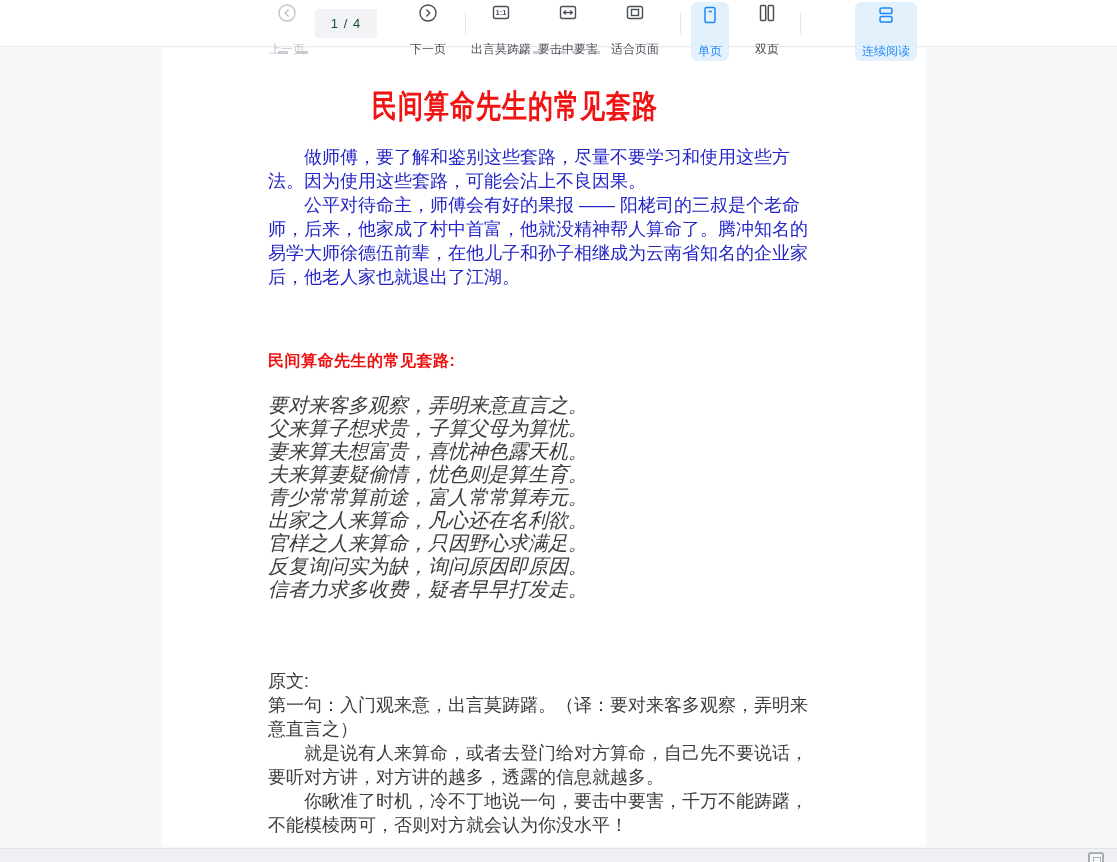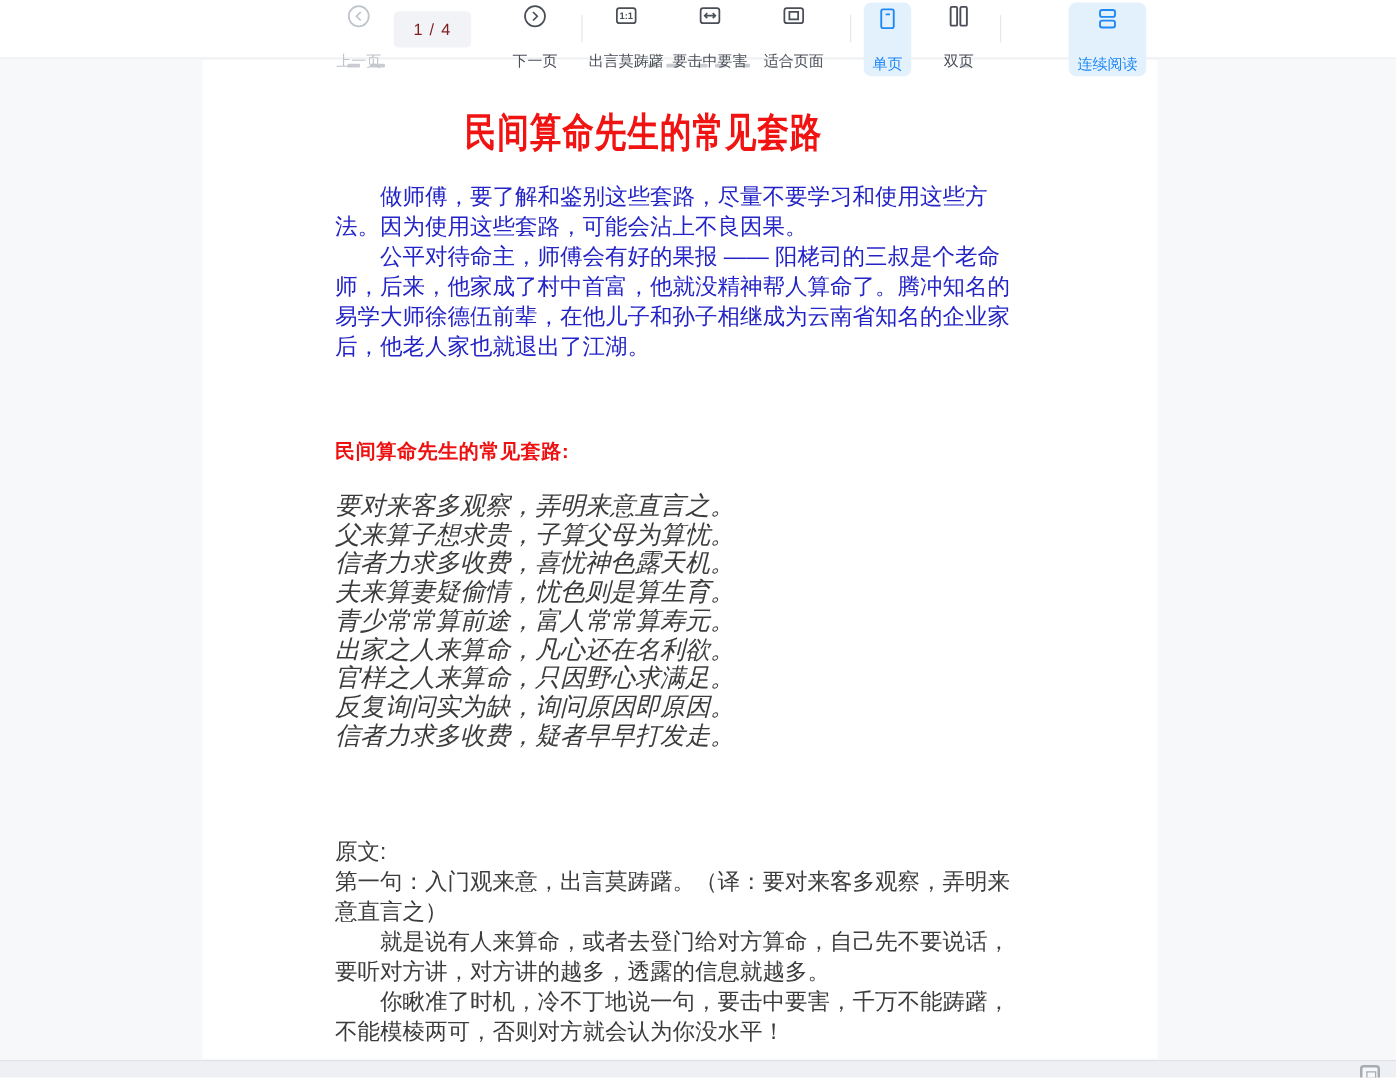--- a/index.html
+++ b/index.html
@@ -23,21 +23,21 @@
   .tbtn svg { display:block; }
   .tbtn .lbl { line-height:15px; white-space:nowrap; }
   .tbtn.disabled { color:#bfc3ca; cursor:default; }
   .tbtn.active {
     color:#1e88f5; background:#e3f1fd; border-radius:6px;
     padding:3px 7px 2px 7px; top:2px;
   }
   .sep { position:absolute; top:12px; width:1px; height:22px; background:#e6e8eb; }
   .pagebox {
     position:absolute; left:315px; top:9px; width:62px; height:29px;
-    background:#f2f3f6; border-radius:4px; font-size:13px; color:#7f1d1d;
+    background:#f2f3f6; border-radius:4px; font-size:13px; color:#14532d;
     display:flex; align-items:center; justify-content:center; cursor:text;
     letter-spacing:1px;
   }
 
   
   .viewer { position:absolute; top:48px; left:0; right:0; bottom:15px; background:#f7f8fa; }
   .page {
     position:absolute; left:162px; top:0; width:764px; height:799px;
     background:#ffffff; overflow:hidden;
   }
@@ -205,21 +205,21 @@
     <div class="blue-block" style="color:#2424c6">
       <p>做师傅，要了解和鉴别这些套路，尽量不要学习和使用这些方法。因为使用这些套路，可能会沾上不良因果。</p>
       <p>公平对待命主，师傅会有好的果报 —— 阳栳司的三叔是个老命师，后来，他家成了村中首富，他就没精神帮人算命了。腾冲知名的易学大师徐德伍前辈，在他儿子和孙子相继成为云南省知名的企业家后，他老人家也就退出了江湖。</p>
     </div>
 
     <h2 class="sec-head" style="color:#ee1111">民间算命先生的常见套路:</h2>
 
     <div class="poem">
       <div>要对来客多观察，弄明来意直言之。</div>
       <div>父来算子想求贵，子算父母为算忧。</div>
-      <div>信者力求多收费，喜忧神色露天机。</div>
+      <div>妻来算夫想富贵，喜忧神色露天机。</div>
       <div>夫来算妻疑偷情，忧色则是算生育。</div>
       <div>青少常常算前途，富人常常算寿元。</div>
       <div>出家之人来算命，凡心还在名利欲。</div>
       <div>官样之人来算命，只因野心求满足。</div>
       <div>反复询问实为缺，询问原因即原因。</div>
       <div>信者力求多收费，疑者早早打发走。</div>
     </div>
 
     <div class="orig-block">
       <p>原文:</p>

